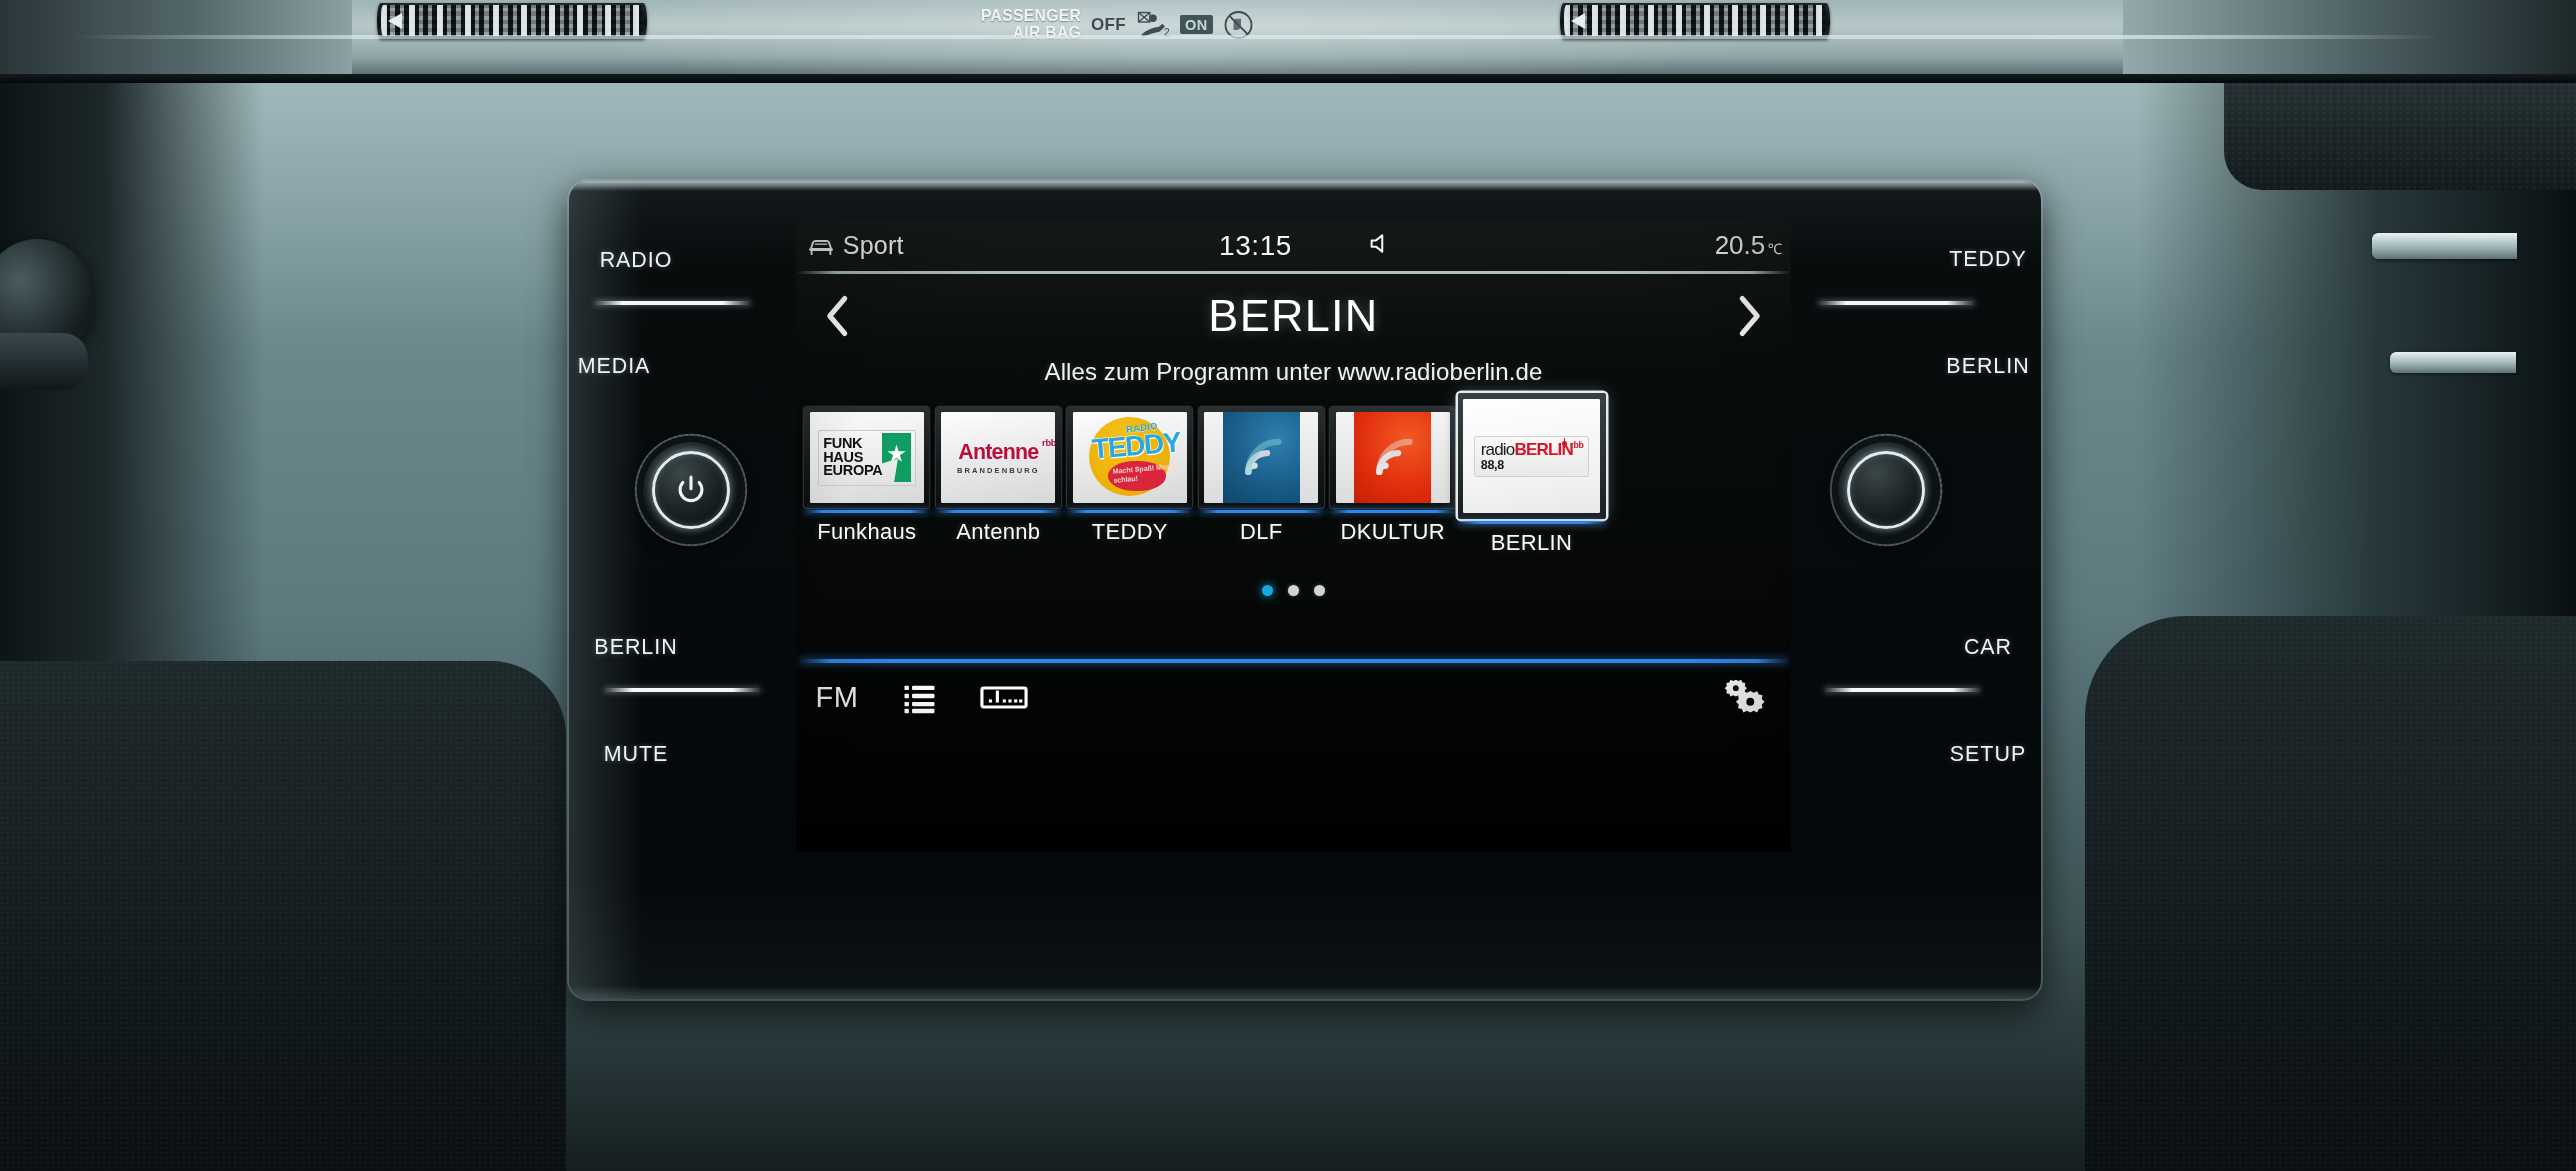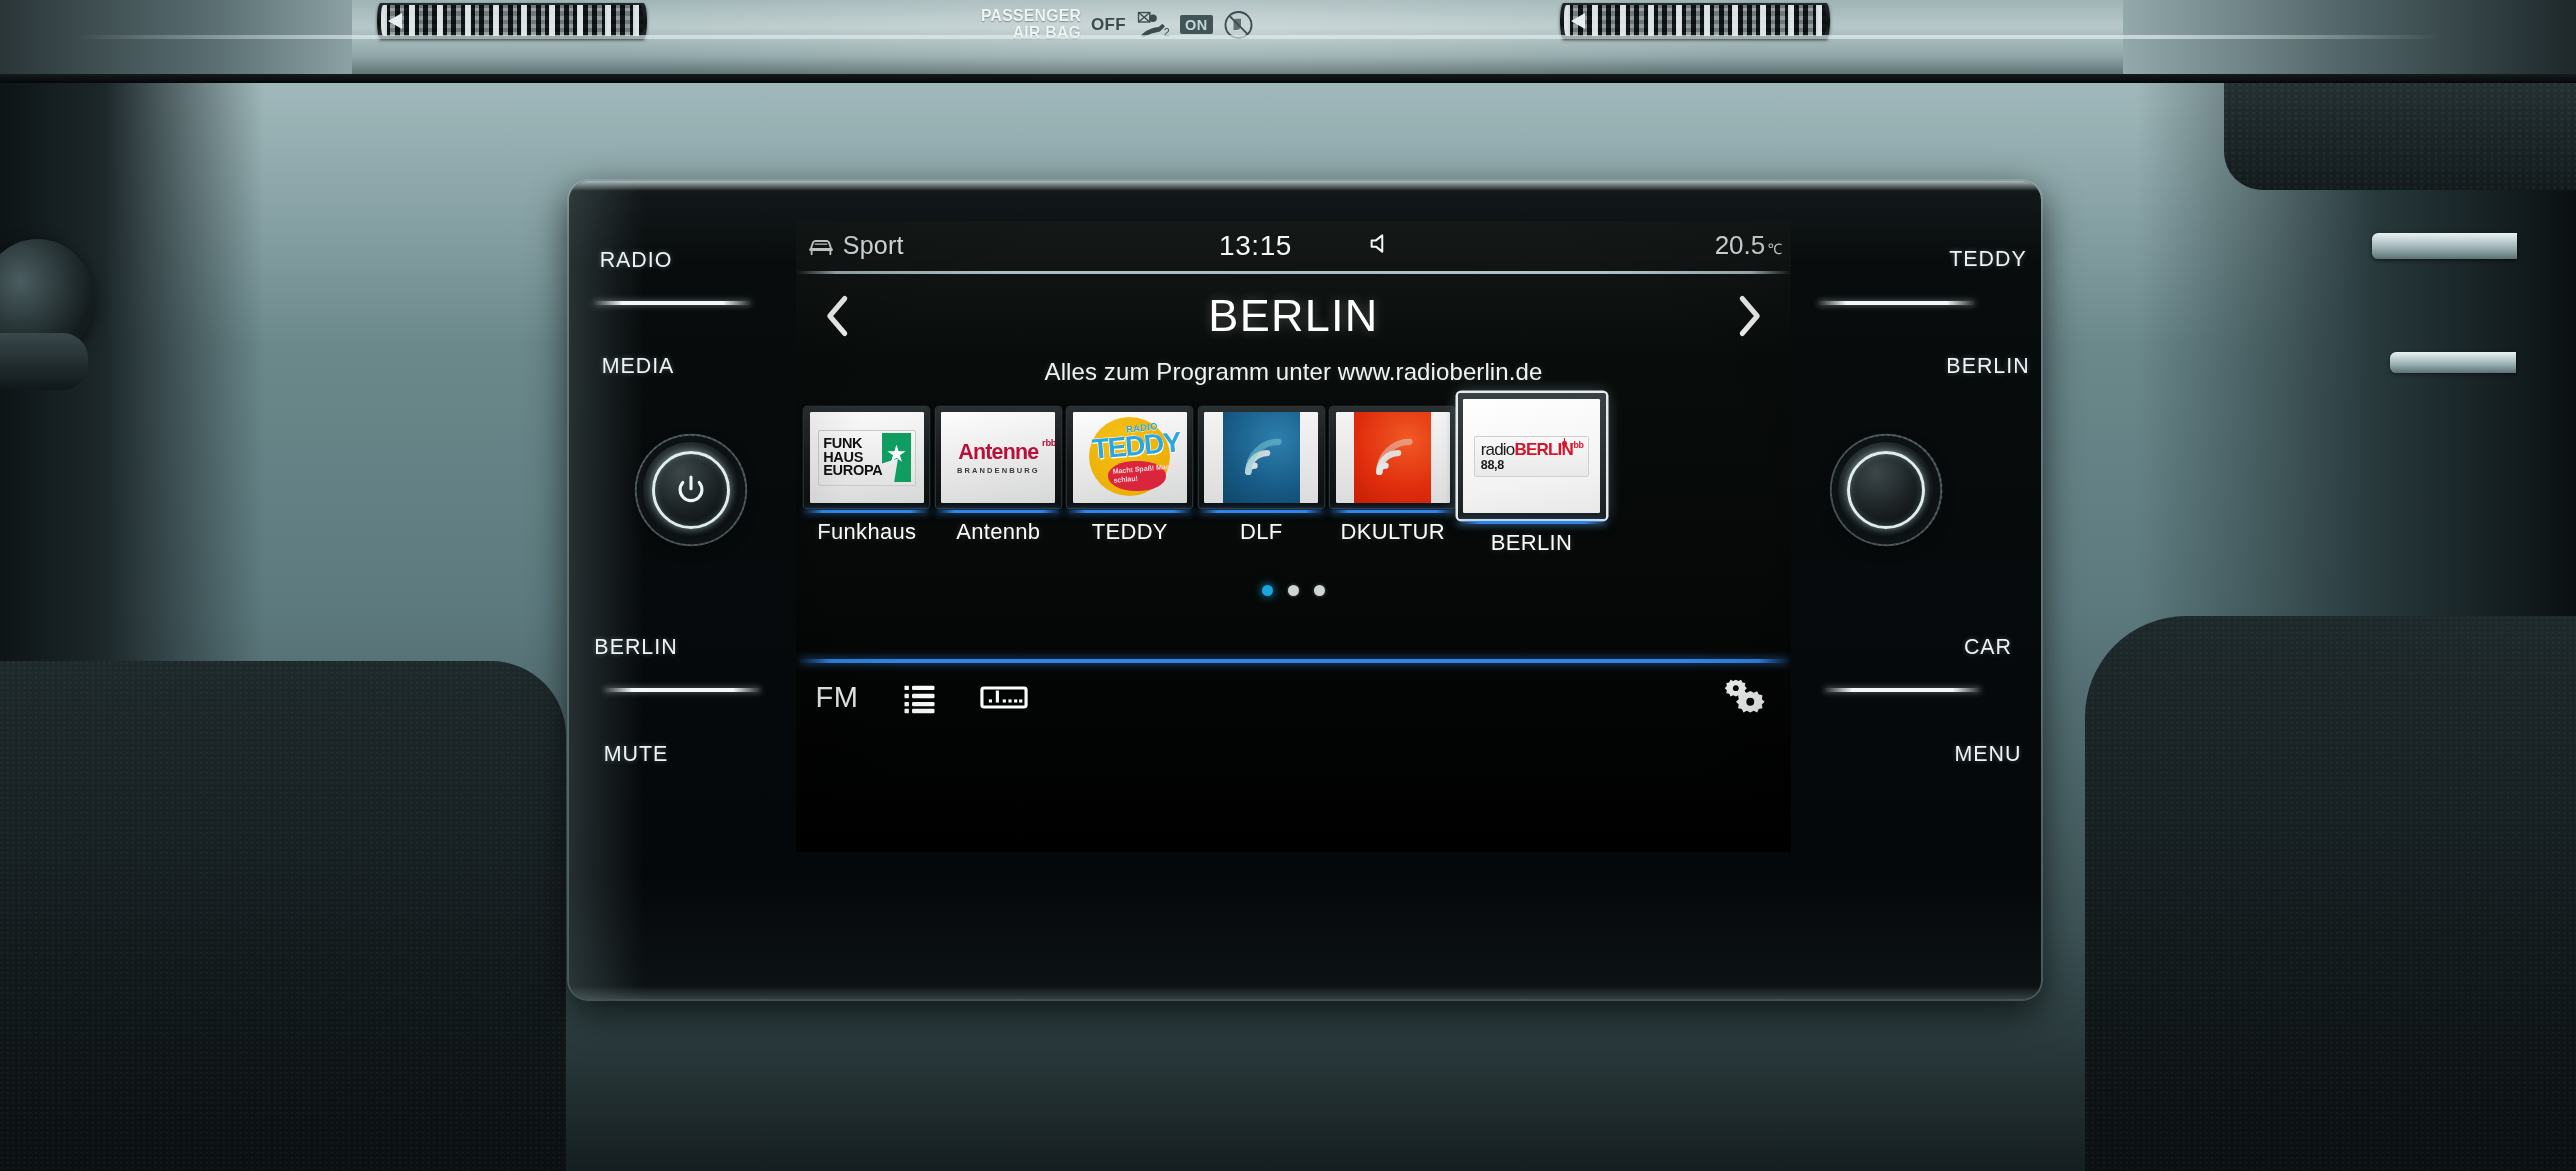--- a/index.html
+++ b/index.html
@@ -407,21 +407,21 @@
   <div class="stalk2"></div>
 
   <div class="headunit">
     <div class="hu-topglow"></div>
     <div class="hu-sidesheen"></div>
     <div class="hu-botglow"></div>
   </div>
 
   <div class="hw" style="left:554px;top:248px;width:164px;">RADIO</div>
   <div class="hw-div" style="left:594px;top:301px;width:157px;"></div>
-  <div class="hw" style="left:556px;top:354px;width:164px;">MEDIA</div>
+  <div class="hw" style="left:532px;top:354px;width:164px;">MEDIA</div>
 
   <div class="knob-ridges" style="left:635px;top:434px;width:112px;height:112px;"></div>
   <div class="knob" style="left:643px;top:442px;width:96px;height:96px;">
     <svg class="power-glyph" viewBox="0 0 40 44">
       <path d="M8 11 A16 16 0 1 0 32 11" fill="none" stroke="#eef7f8" stroke-width="4.5" stroke-linecap="round"></path>
       <line x1="20" y1="3" x2="20" y2="20" stroke="#eef7f8" stroke-width="4.5" stroke-linecap="round"></line>
     </svg>
   </div>
 
   <div class="hw" style="left:554px;top:635px;width:164px;">BERLIN</div>
@@ -430,21 +430,21 @@
 
   <div class="hw" style="left:1900px;top:247px;width:176px;">TEDDY</div>
   <div class="hw-div" style="left:1818px;top:301px;width:157px;"></div>
   <div class="hw" style="left:1900px;top:354px;width:176px;">BERLIN</div>
 
   <div class="knob-ridges" style="left:1831px;top:434px;width:112px;height:112px;"></div>
   <div class="knob" style="left:1838px;top:442px;width:96px;height:96px;"></div>
 
   <div class="hw" style="left:1900px;top:635px;width:176px;">CAR</div>
   <div class="hw-div" style="left:1824px;top:688px;width:157px;"></div>
-  <div class="hw" style="left:1900px;top:742px;width:176px;">MENU</div>
+  <div class="hw" style="left:1900px;top:742px;width:176px;">SETUP</div>
 
   <div class="screen">
     <div class="screen-inner"></div>
 
     <div class="statusbar">
       <div class="sb-left">
         <svg width="28" height="20" viewBox="0 0 44 32">
           <path d="M6 20 L9 11 Q10 8 13 8 L31 8 Q34 8 35 11 L38 20" fill="none" stroke="#f2f6f6" stroke-width="3" stroke-linejoin="round"></path>
           <rect x="3" y="19" width="38" height="5" rx="2.5" fill="#f2f6f6"></rect>
           <line x1="7" y1="24" x2="7" y2="29" stroke="#f2f6f6" stroke-width="3" stroke-linecap="round"></line>

